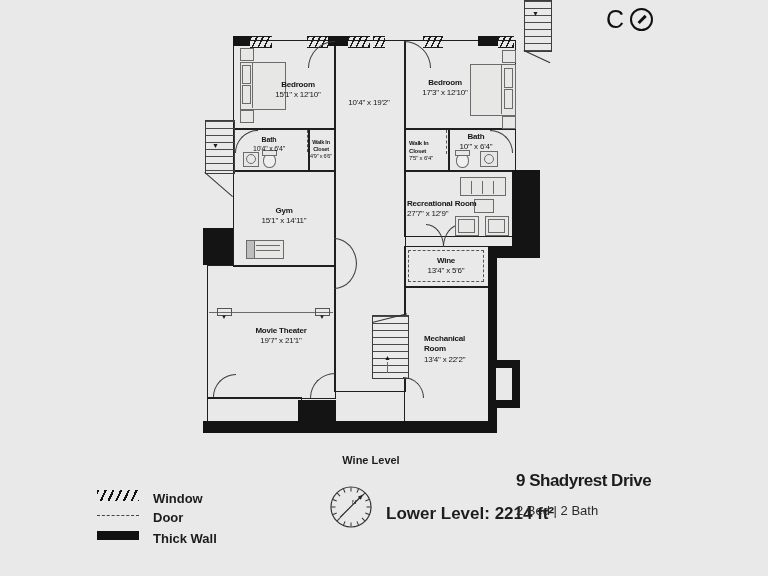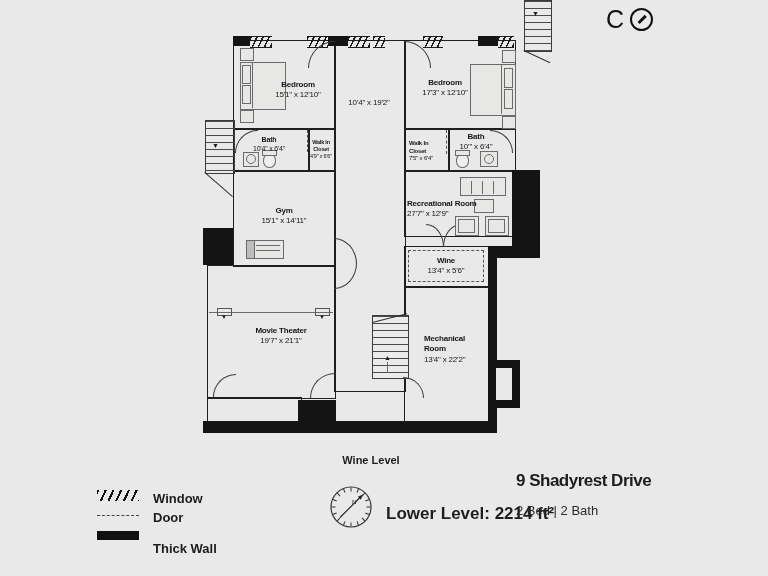--- a/index.html
+++ b/index.html
@@ -190,21 +190,21 @@
 </div>
 
 <div class="abs ctr" style="left:301px;top:454px;width:140px;font-size:11px;font-weight:700">Wine Level</div>
 
 <div class="abs" style="left:95px;top:486px;width:170px;height:60px">
   <div class="abs" style="left:2px;top:4px;width:42px;height:11px;background:repeating-linear-gradient(115deg,#111 0 2px,transparent 2px 7px)"></div>
   <div class="legend-label" style="left:58px;top:5px">Window</div>
   <div class="abs" style="left:2px;top:29px;width:42px;height:0;border-top:1.5px dashed #444"></div>
   <div class="legend-label" style="left:58px;top:24px">Door</div>
   <div class="abs" style="left:2px;top:45px;width:42px;height:9px;background:#111"></div>
-  <div class="legend-label" style="left:58px;top:55px">Thick Wall</div>
+  <div class="legend-label" style="left:58px;top:45px">Thick Wall</div>
 </div>
 
 <svg class="abs" style="left:328px;top:484px" width="46" height="46" viewBox="0 0 46 46">
   <circle cx="23" cy="23" r="20" fill="none" stroke="#333" stroke-width="1.2"></circle>
   <g stroke="#333" stroke-width="1">
     <line x1="23" y1="3.5" x2="23" y2="7.5"></line>
     <line x1="23" y1="3.5" x2="23" y2="7.5" transform="rotate(22.5 23 23)"></line>
     <line x1="23" y1="3.5" x2="23" y2="7.5" transform="rotate(45 23 23)"></line>
     <line x1="23" y1="3.5" x2="23" y2="7.5" transform="rotate(67.5 23 23)"></line>
     <line x1="23" y1="3.5" x2="23" y2="7.5" transform="rotate(90 23 23)"></line>

